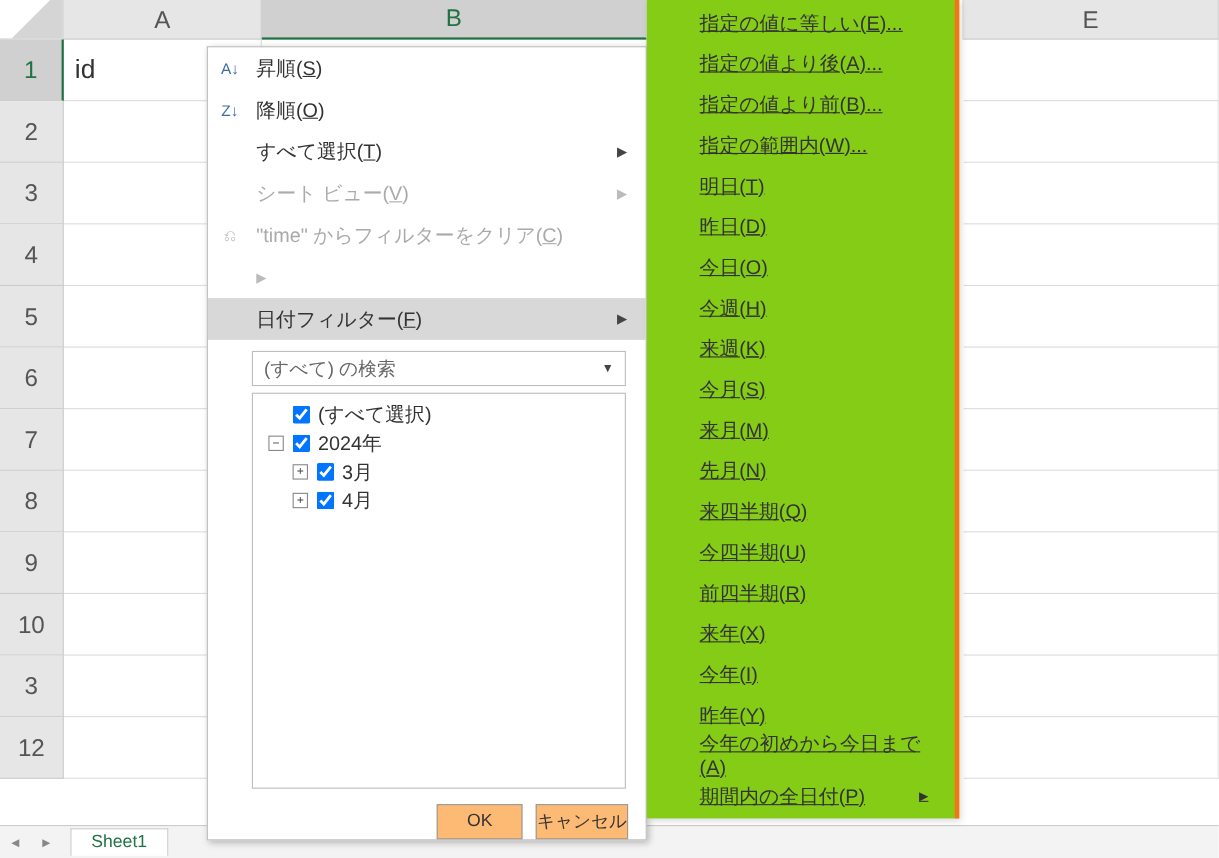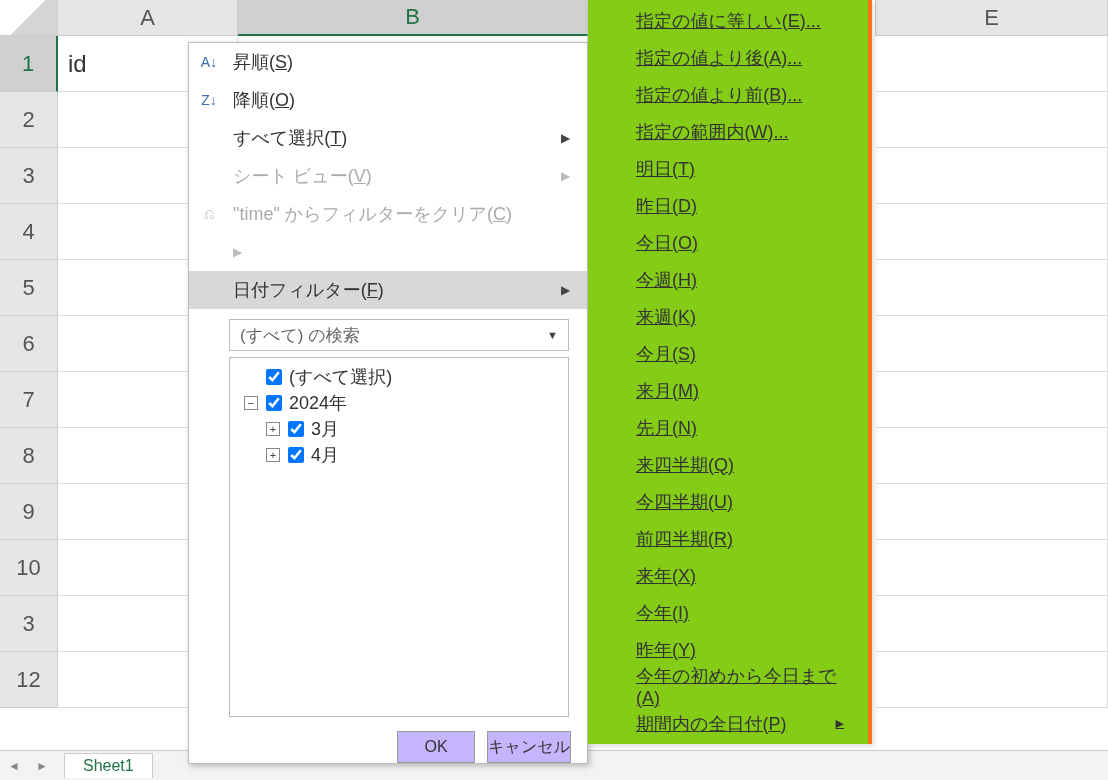--- a/index.html
+++ b/index.html
@@ -188,21 +188,21 @@
   .button-row {
     display: flex;
     justify-content: flex-end;
     gap: 12px;
     padding: 8px 16px 0 16px;
   }
   .btn {
     min-width: 78px;
     height: 32px;
     border: 1px solid #999;
-    background: #c4b5fd;
+    background: #fdba74;
     font-size: 16px;
     display: flex;
     align-items: center;
     justify-content: center;
   }
   
   .submenu {
     position: absolute;
     left: 588px;
     top: 0;

